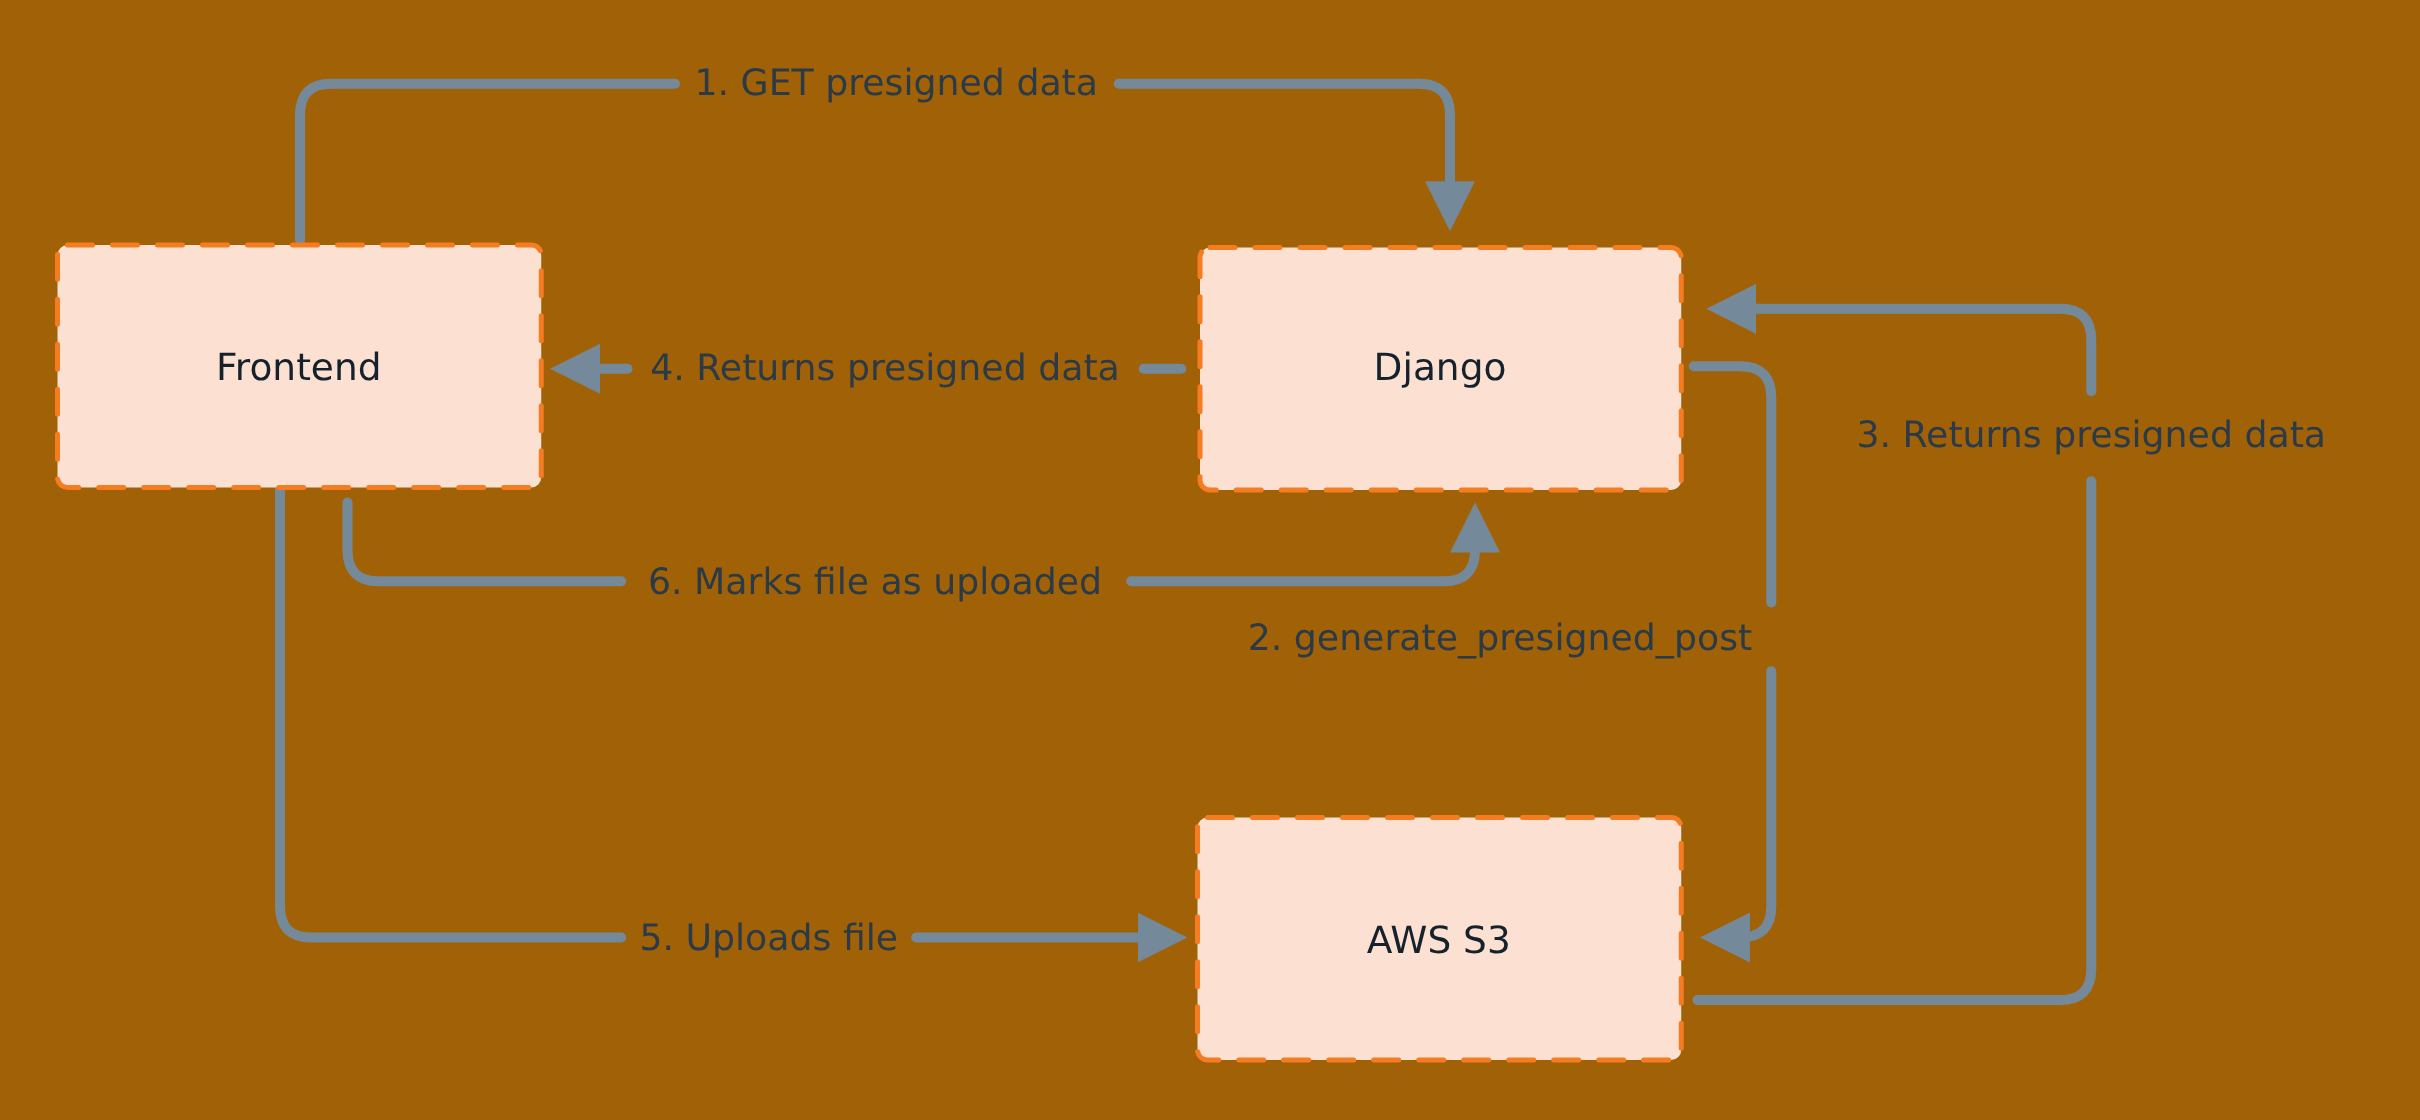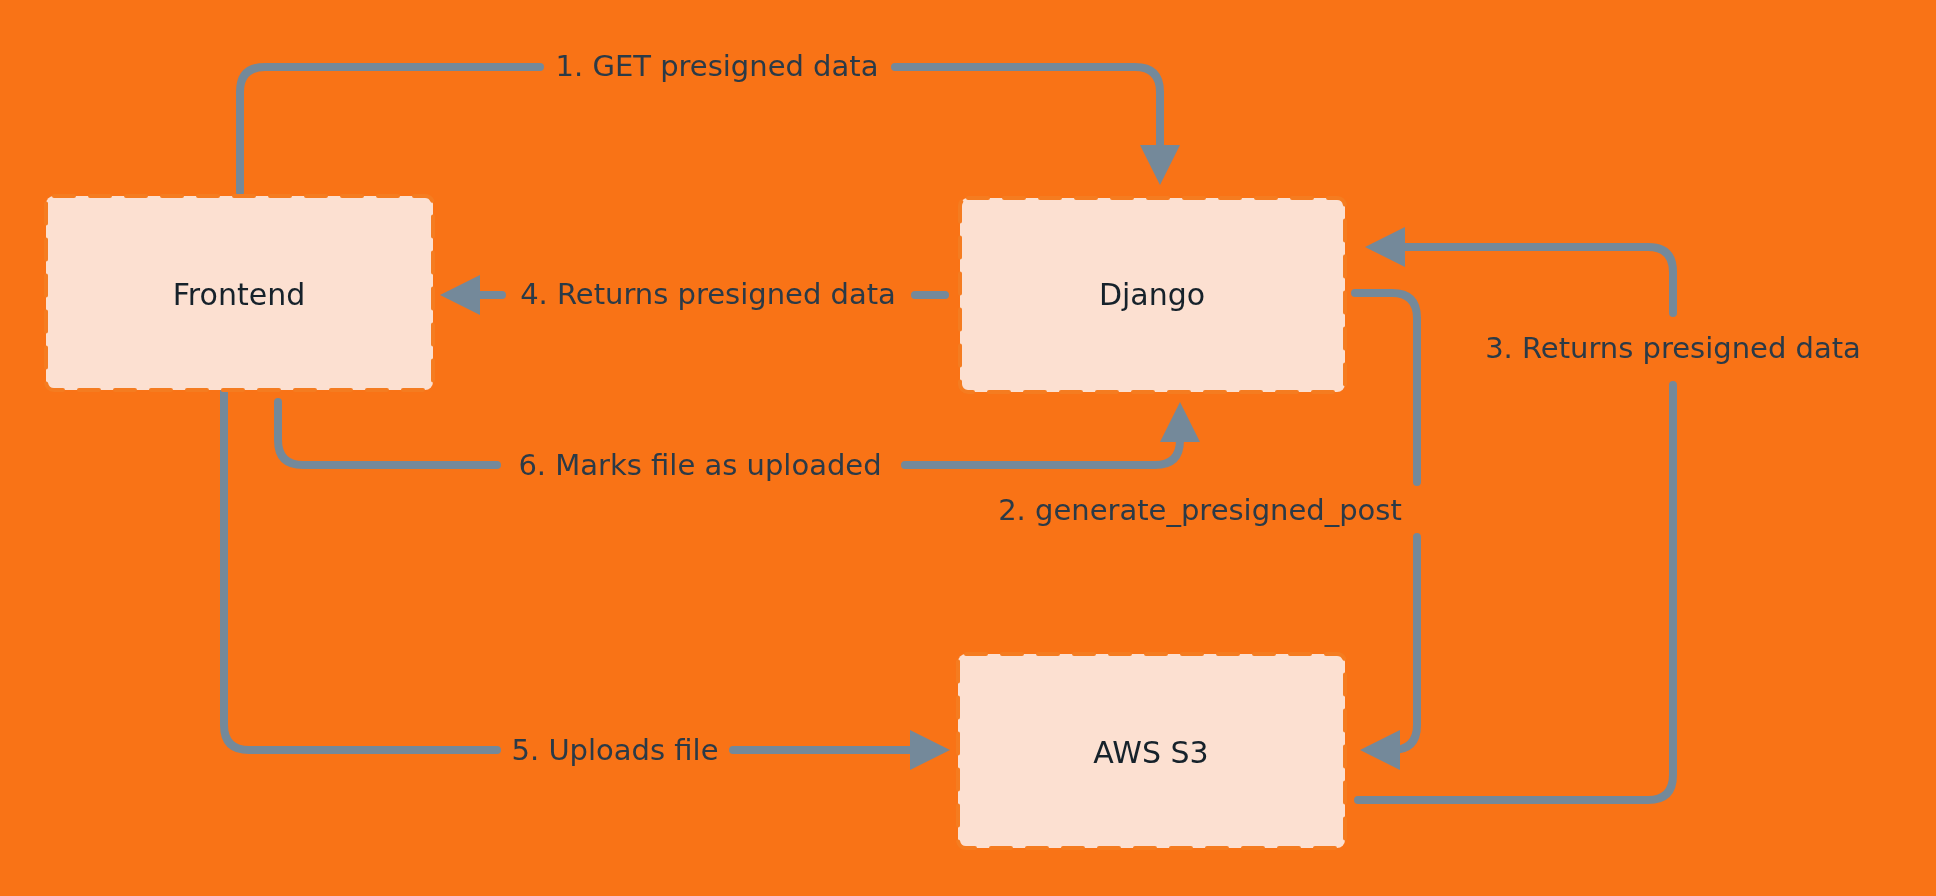--- a/index.html
+++ b/index.html
@@ -10,21 +10,21 @@
   body {
     width: 1936px;
     height: 896px;
     overflow: hidden;
     font-family: "DejaVu Sans", sans-serif;
   }
   #diagram-root {
     position: relative;
     width: 1936px;
     height: 896px;
-    background: #f97316;
+    background: #a16207;
   }
   svg.diagram-canvas {
     position: absolute;
     inset: 0;
     width: 1936px;
     height: 896px;
     display: block;
   }
   .node-box {
     fill: #fce0d1;

